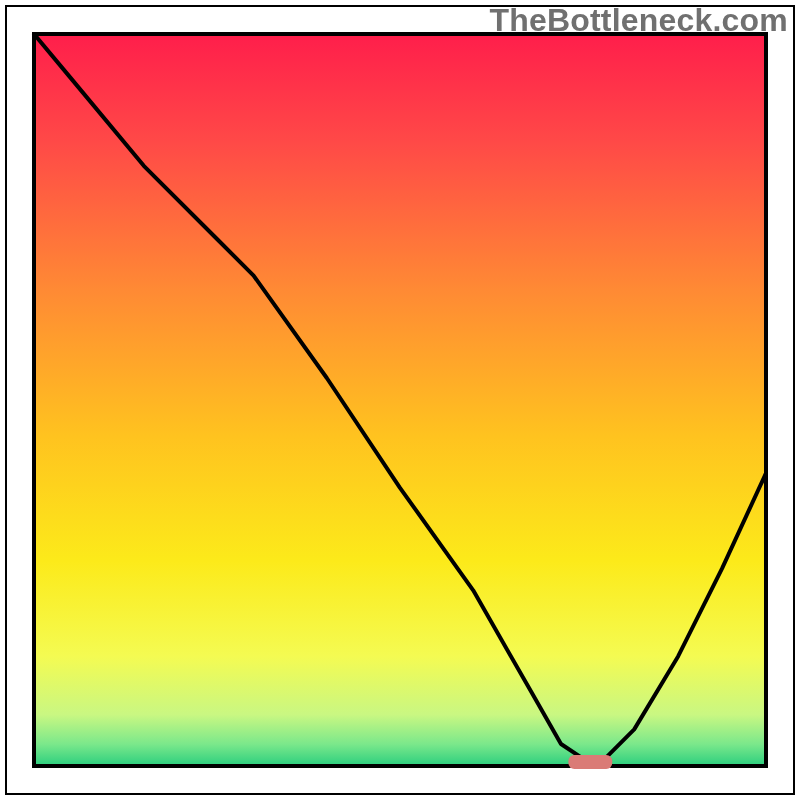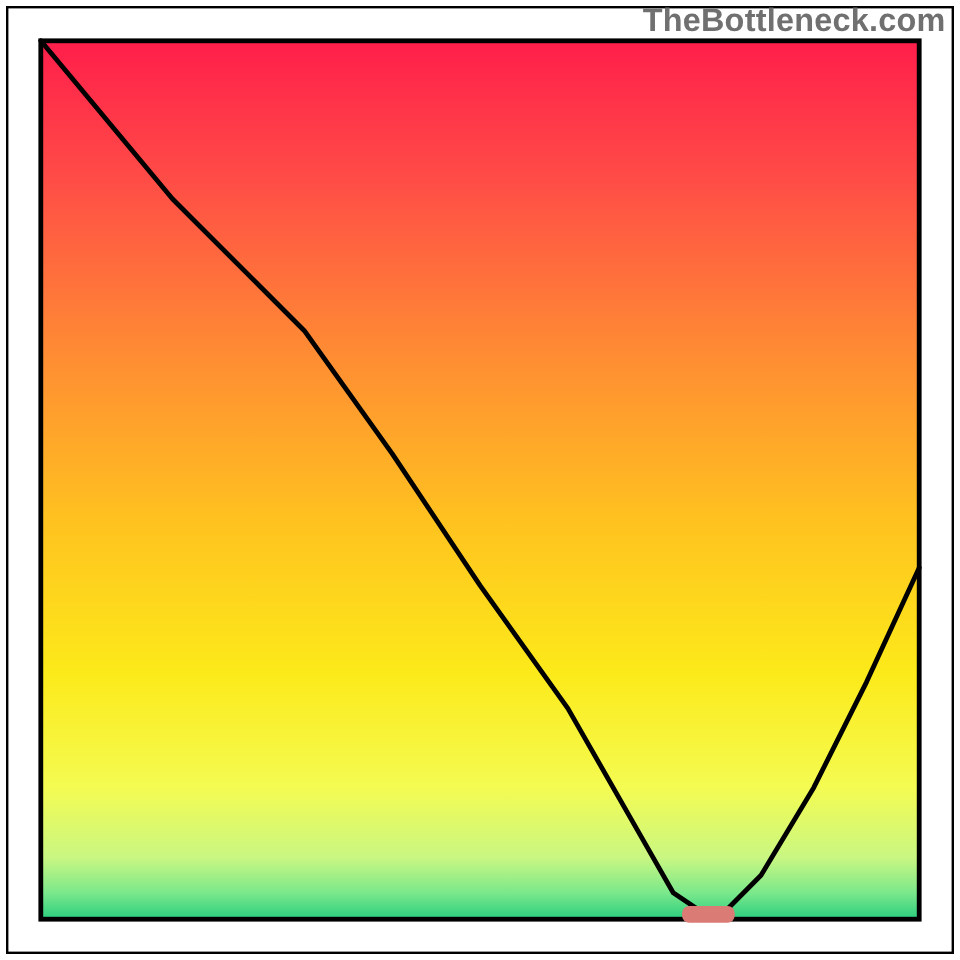--- a/index.html
+++ b/index.html
@@ -12,21 +12,21 @@
   }
   .wrap {
     position: relative;
     width: 800px;
     height: 800px;
   }
   .watermark {
     position: absolute;
     top: 2px;
     right: 12px;
-    font-size: 27px;
+    font-size: 32px;
     font-weight: 600;
     color: #707070;
     letter-spacing: 0.2px;
     z-index: 3;
   }
   svg {
     position: absolute;
     left: 0;
     top: 0;
   }

